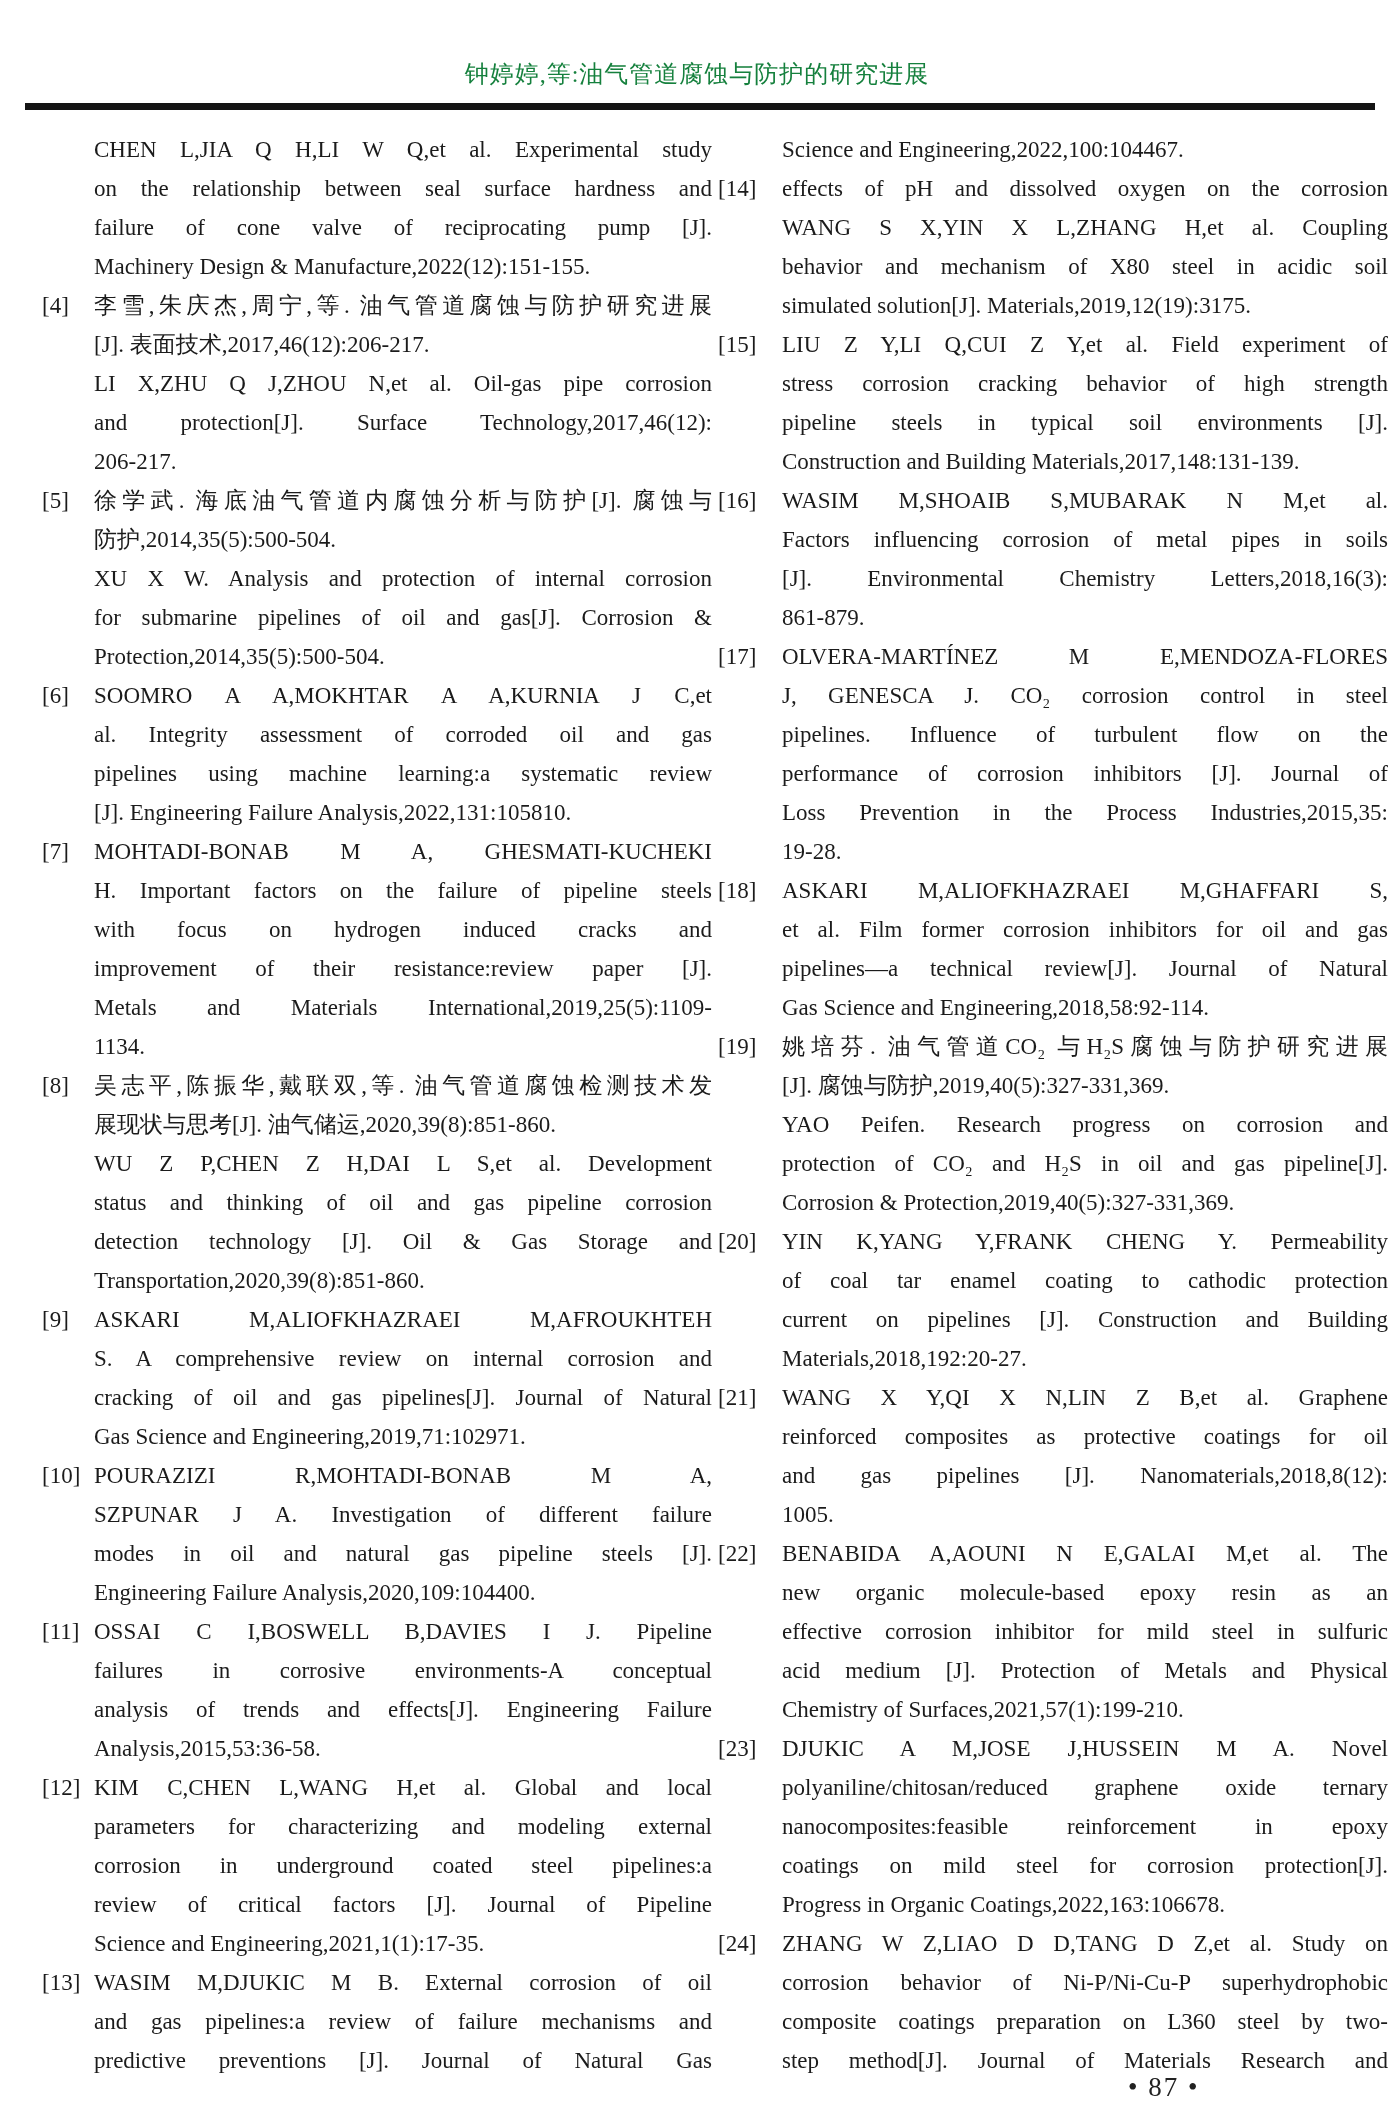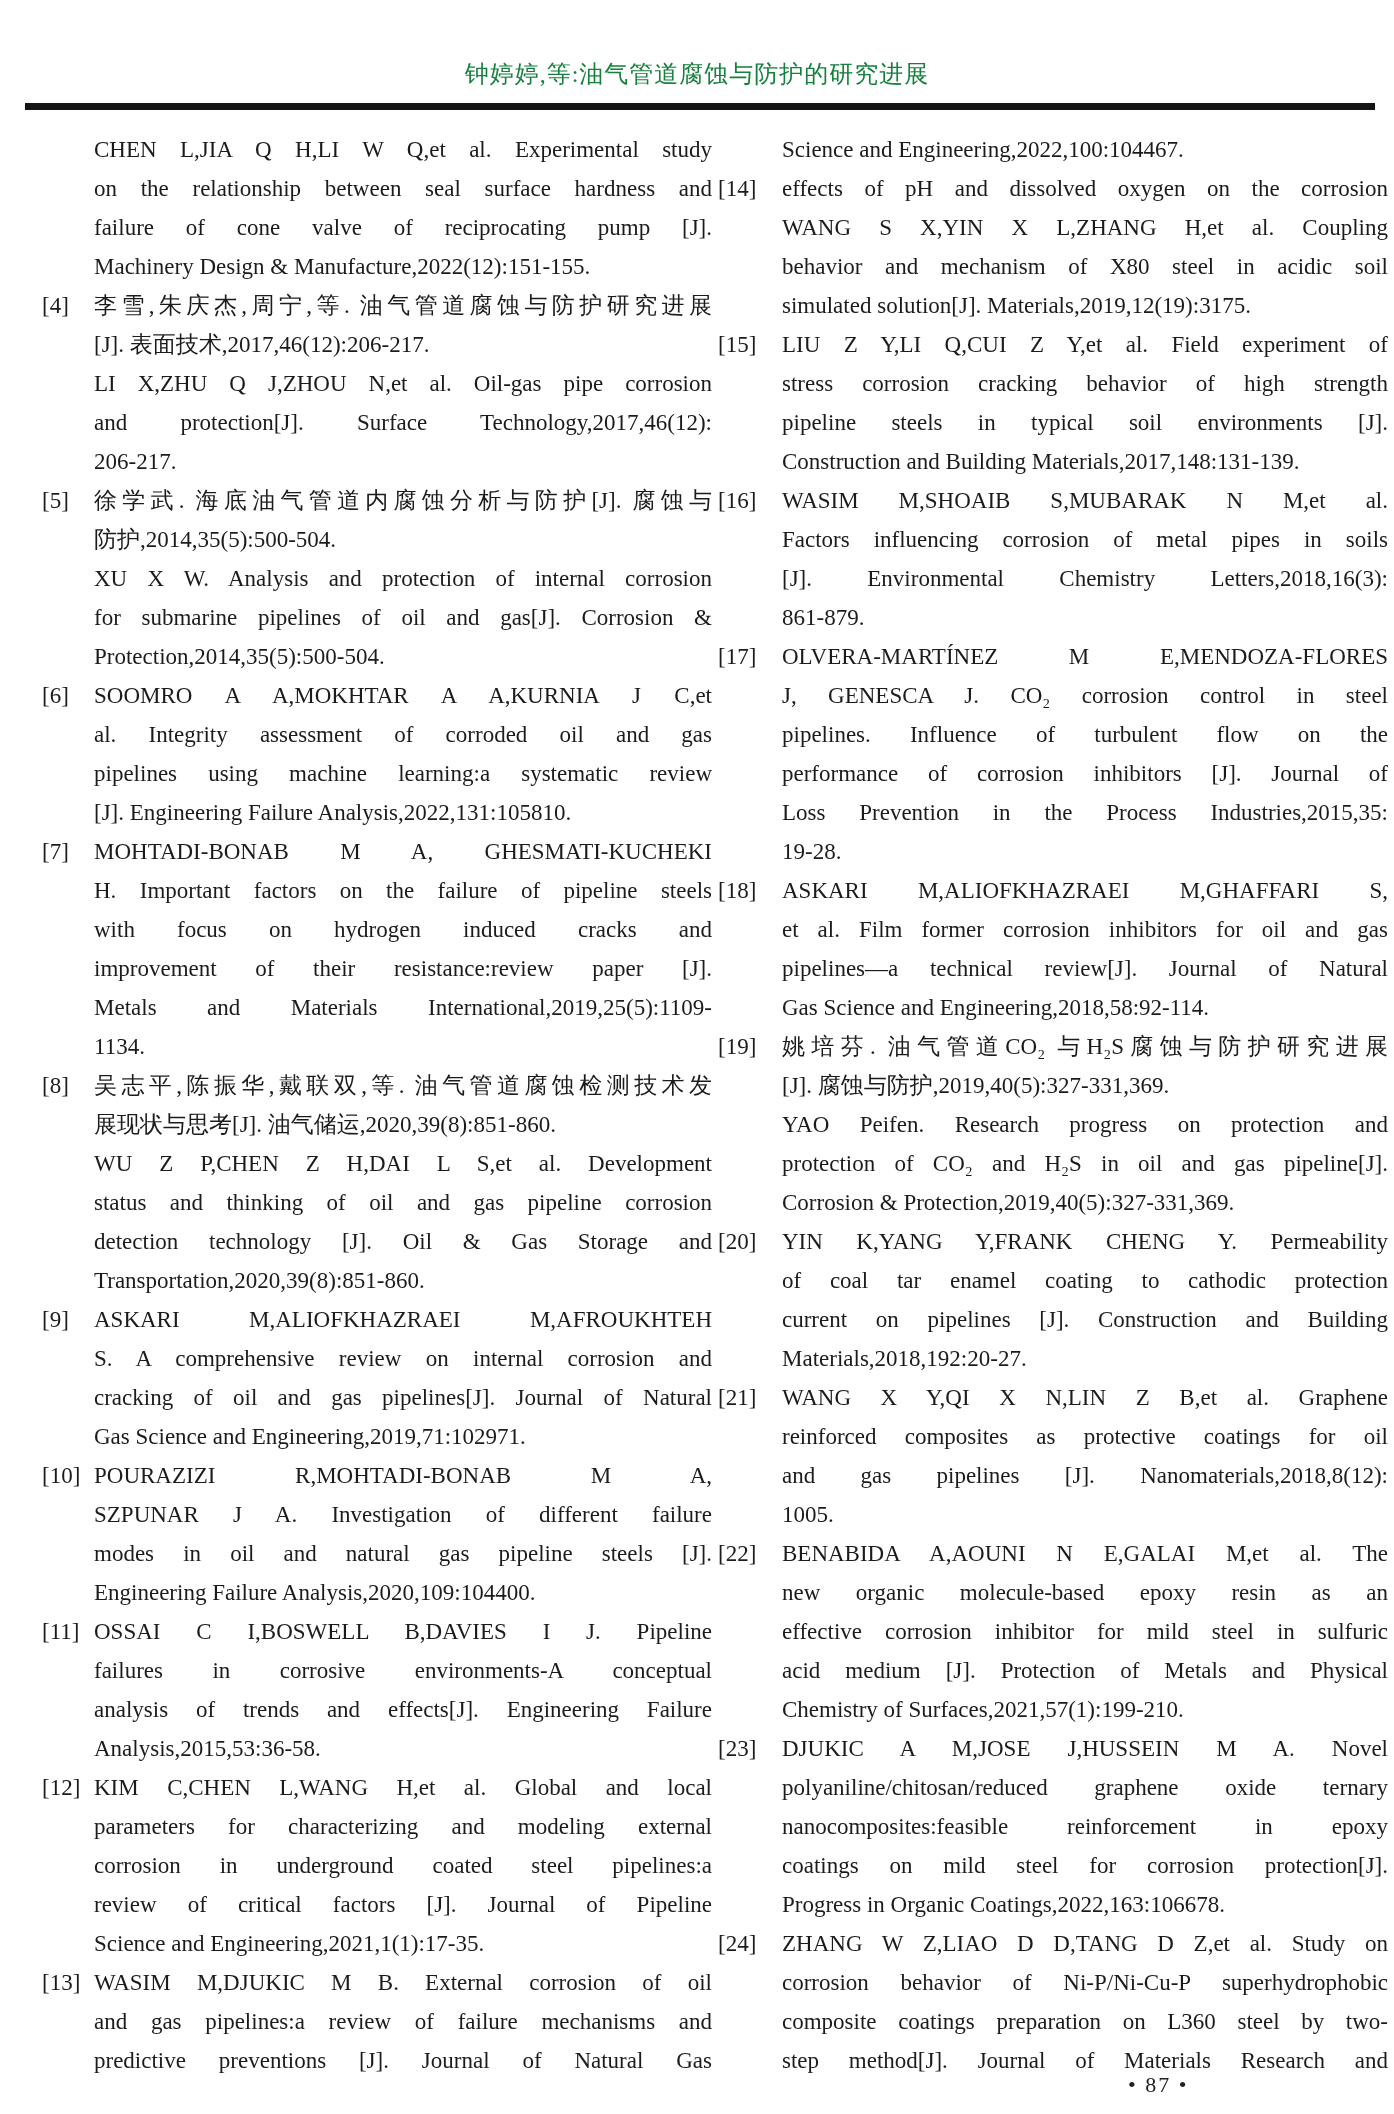--- a/index.html
+++ b/index.html
@@ -39,21 +39,21 @@
   .line {
     text-align: justify;
     text-align-last: justify;
     height: 39px;
     overflow: hidden;
   }
   .line.endline { text-align: right; text-align-last: left; }
   .page-number {
     position: absolute;
     top: 2072px; left: 1128px;
-    font-size: 22px;
+    font-size: 27px;
     letter-spacing: 2px;
     color: #222;
   }
 </style>
 </head>
 <body>
 
 <div class="running-header">钟婷婷,等:油气管道腐蚀与防护的研究进展</div>
 <div class="header-rule"></div>
 
@@ -179,21 +179,21 @@
       <span class="ref-label">[18]</span>
       <div class="line">ASKARI M,ALIOFKHAZRAEI M,GHAFFARI S,</div>
       <div class="line">et al. Film former corrosion inhibitors for oil and gas</div>
       <div class="line">pipelines—a technical review[J]. Journal of Natural</div>
       <div class="line endline">Gas Science and Engineering,2018,58:92-114.</div>
     </div>
     <div class="ref">
       <span class="ref-label">[19]</span>
       <div class="line">姚培芬. 油气管道CO₂ 与H₂S腐蚀与防护研究进展</div>
       <div class="line endline">[J]. 腐蚀与防护,2019,40(5):327-331,369.</div>
-      <div class="line">YAO Peifen. Research progress on protection and</div>
+      <div class="line">YAO Peifen. Research progress on corrosion and</div>
       <div class="line">protection of CO₂ and H₂S in oil and gas pipeline[J].</div>
       <div class="line endline">Corrosion &amp; Protection,2019,40(5):327-331,369.</div>
     </div>
     <div class="ref">
       <span class="ref-label">[20]</span>
       <div class="line">YIN K,YANG Y,FRANK CHENG Y. Permeability</div>
       <div class="line">of coal tar enamel coating to cathodic protection</div>
       <div class="line">current on pipelines [J]. Construction and Building</div>
       <div class="line endline">Materials,2018,192:20-27.</div>
     </div>

